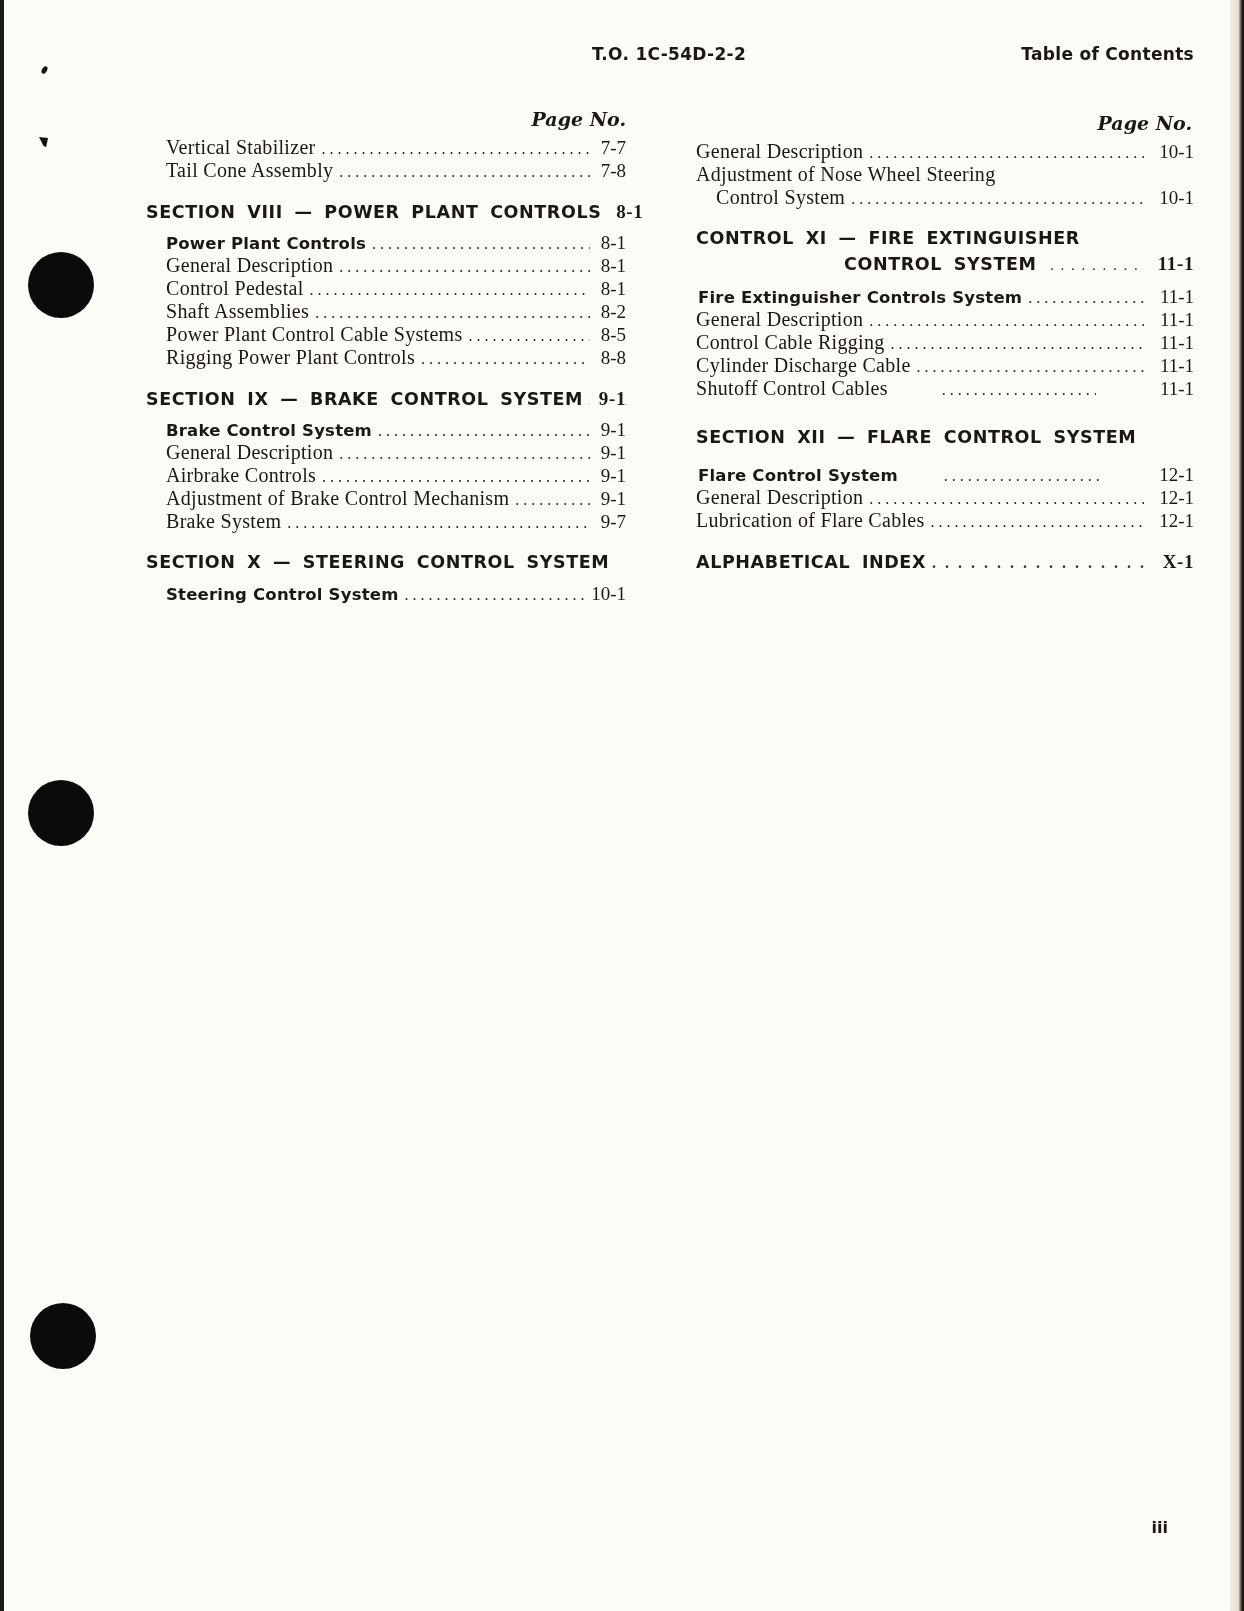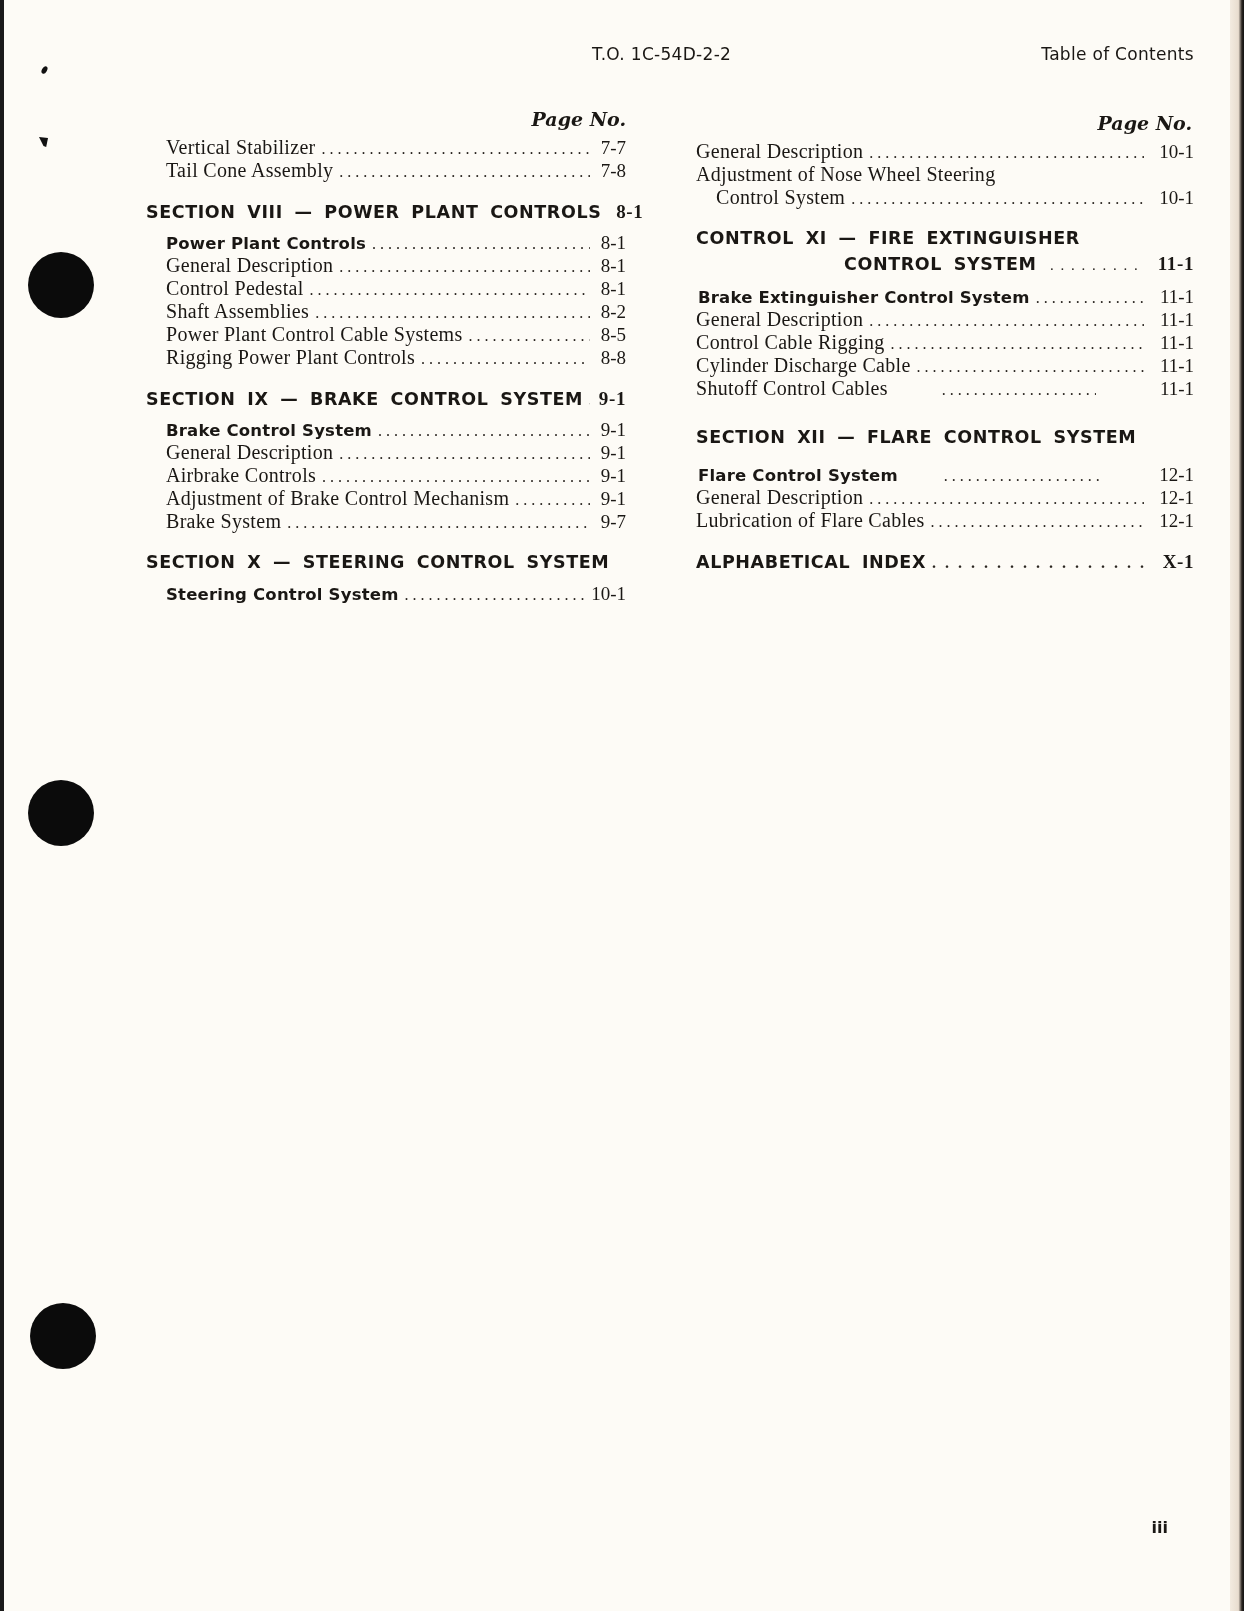--- a/index.html
+++ b/index.html
@@ -21,21 +21,21 @@
     }
     .hole {
       position: absolute; width: 66px; height: 66px; border-radius: 50%;
       background: #0b0b0b;
     }
     .speck { position: absolute; background: #111; }
 
     .hdr {
       position: absolute; top: 44px;
       font-family: "DejaVu Sans", sans-serif;
-      font-weight: normal; font-size: 17px; letter-spacing: 0.3px;
+      font-weight: bold; font-size: 17px; letter-spacing: 0.3px;
     }
     .hdr-left { left: 592px; }
     .hdr-right { right: 50px; }
 
     .col { position: absolute; top: 108px; width: 480px; }
     .col-left { left: 146px; }
     .col-right { left: 696px; top: 112px; width: 498px; }
 
     .pageno-label {
       font-family: "DejaVu Serif", serif;
@@ -216,21 +216,21 @@
 
   <div class="row section nodots" style="margin-bottom:0;">
     <span class="lbl">CONTROL XI — FIRE EXTINGUISHER</span>
   </div>
   <div class="row section section-line2" style="margin-top:2px; margin-bottom:10px;">
     <span class="lbl">CONTROL SYSTEM</span>
     <span class="dots" style="font-size:11px; margin-left:14px;"></span>
     <span class="pg">11-1</span>
   </div>
   <div class="row entry-bold" style="padding-left:2px;">
-    <span class="lbl">Brake Extinguisher Control System</span>
+    <span class="lbl">Fire Extinguisher Controls System</span>
     <span class="dots"></span>
     <span class="pg">11-1</span>
   </div>
   <div class="row entry" style="padding-left:0;">
     <span class="lbl">General Description</span>
     <span class="dots"></span>
     <span class="pg">11-1</span>
   </div>
   <div class="row entry" style="padding-left:0;">
     <span class="lbl">Control Cable Rigging</span>

